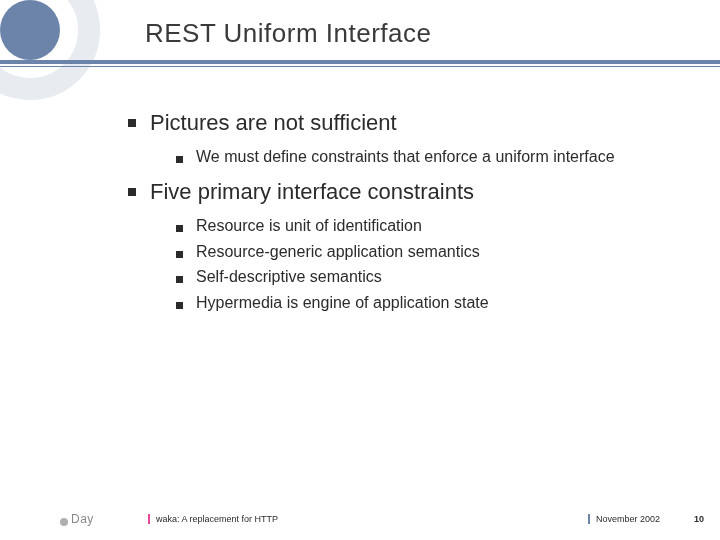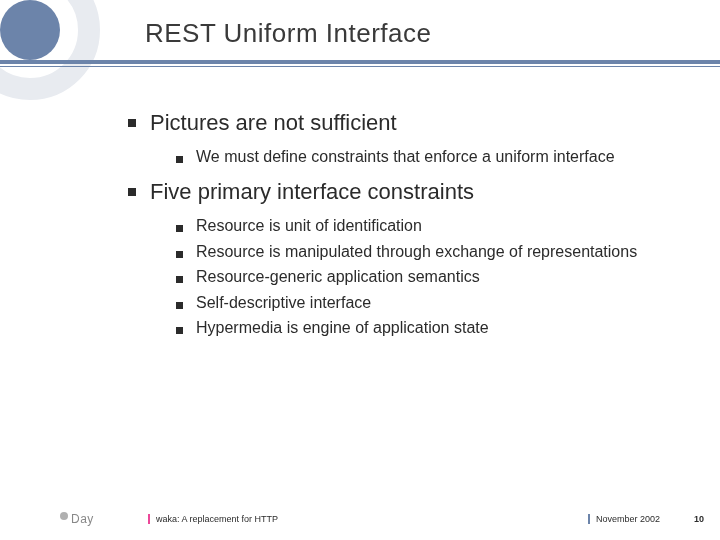--- a/index.html
+++ b/index.html
@@ -115,21 +115,21 @@
     height: 20px;
     z-index: 2;
   }
   .logo {
     position: absolute;
     left: 60px;
     bottom: 0;
     font-size: 12px;
     color: #888;
     display: flex;
-    align-items: flex-start;
+    align-items: flex-end;
     gap: 3px;
     letter-spacing: 0.5px;
   }
   .logo .dot {
     width: 8px;
     height: 8px;
     background: #b0b0b0;
     border-radius: 50%;
     display: inline-block;
   }
@@ -178,23 +178,22 @@
     <li>
       <span>Pictures are not sufficient</span>
       <ul class="lvl2">
         <li>We must define constraints that enforce a uniform interface</li>
       </ul>
     </li>
     <li>
       <span>Five primary interface constraints</span>
       <ul class="lvl2">
         <li>Resource is unit of identification</li>
-        <li>Resource is manipulated through exchange of representations</li>
         <li>Resource-generic application semantics</li>
-        <li>Self-descriptive interface</li>
+        <li>Self-descriptive semantics</li>
         <li>Hypermedia is engine of application state</li>
       </ul>
     </li>
   </ul>
 </div>
 
 <div class="footer">
   <div class="logo">
     <span class="dot"></span>
     <span>Day</span>

